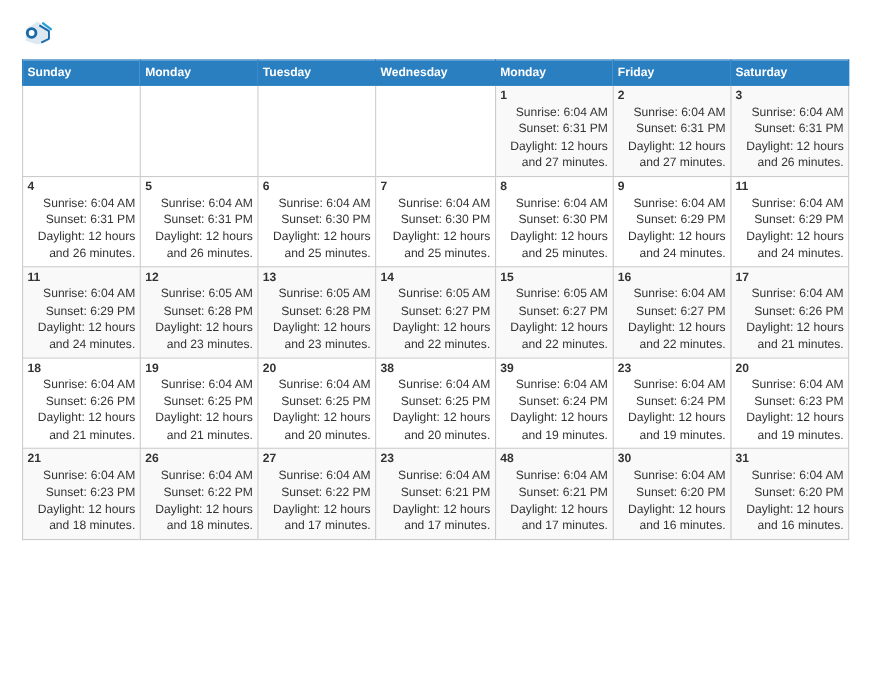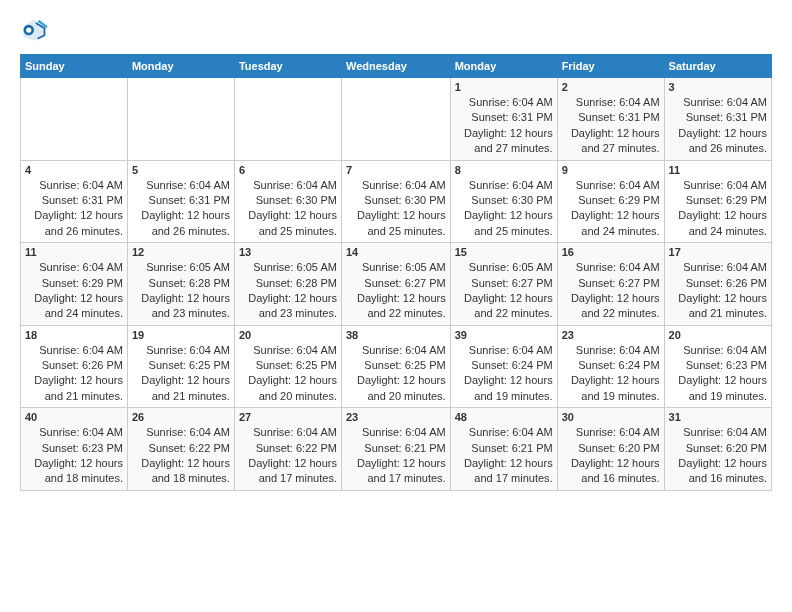--- a/index.html
+++ b/index.html
@@ -307,21 +307,21 @@
           <td>
             <span class="day-number">20</span>
             <div class="day-info" style="white-space: pre-line;">Sunrise: 6:04 AM
 Sunset: 6:23 PM
 Daylight: 12 hours
 and 19 minutes.</div>
           </td>
         </tr>
         <tr>
           <td>
-            <span class="day-number">40</span>
+            <span class="day-number">21</span>
             <div class="day-info" style="white-space: pre-line;">Sunrise: 6:04 AM
 Sunset: 6:23 PM
 Daylight: 12 hours
 and 18 minutes.</div>
           </td>
           <td>
             <span class="day-number">26</span>
             <div class="day-info" style="white-space: pre-line;">Sunrise: 6:04 AM
 Sunset: 6:22 PM
 Daylight: 12 hours

